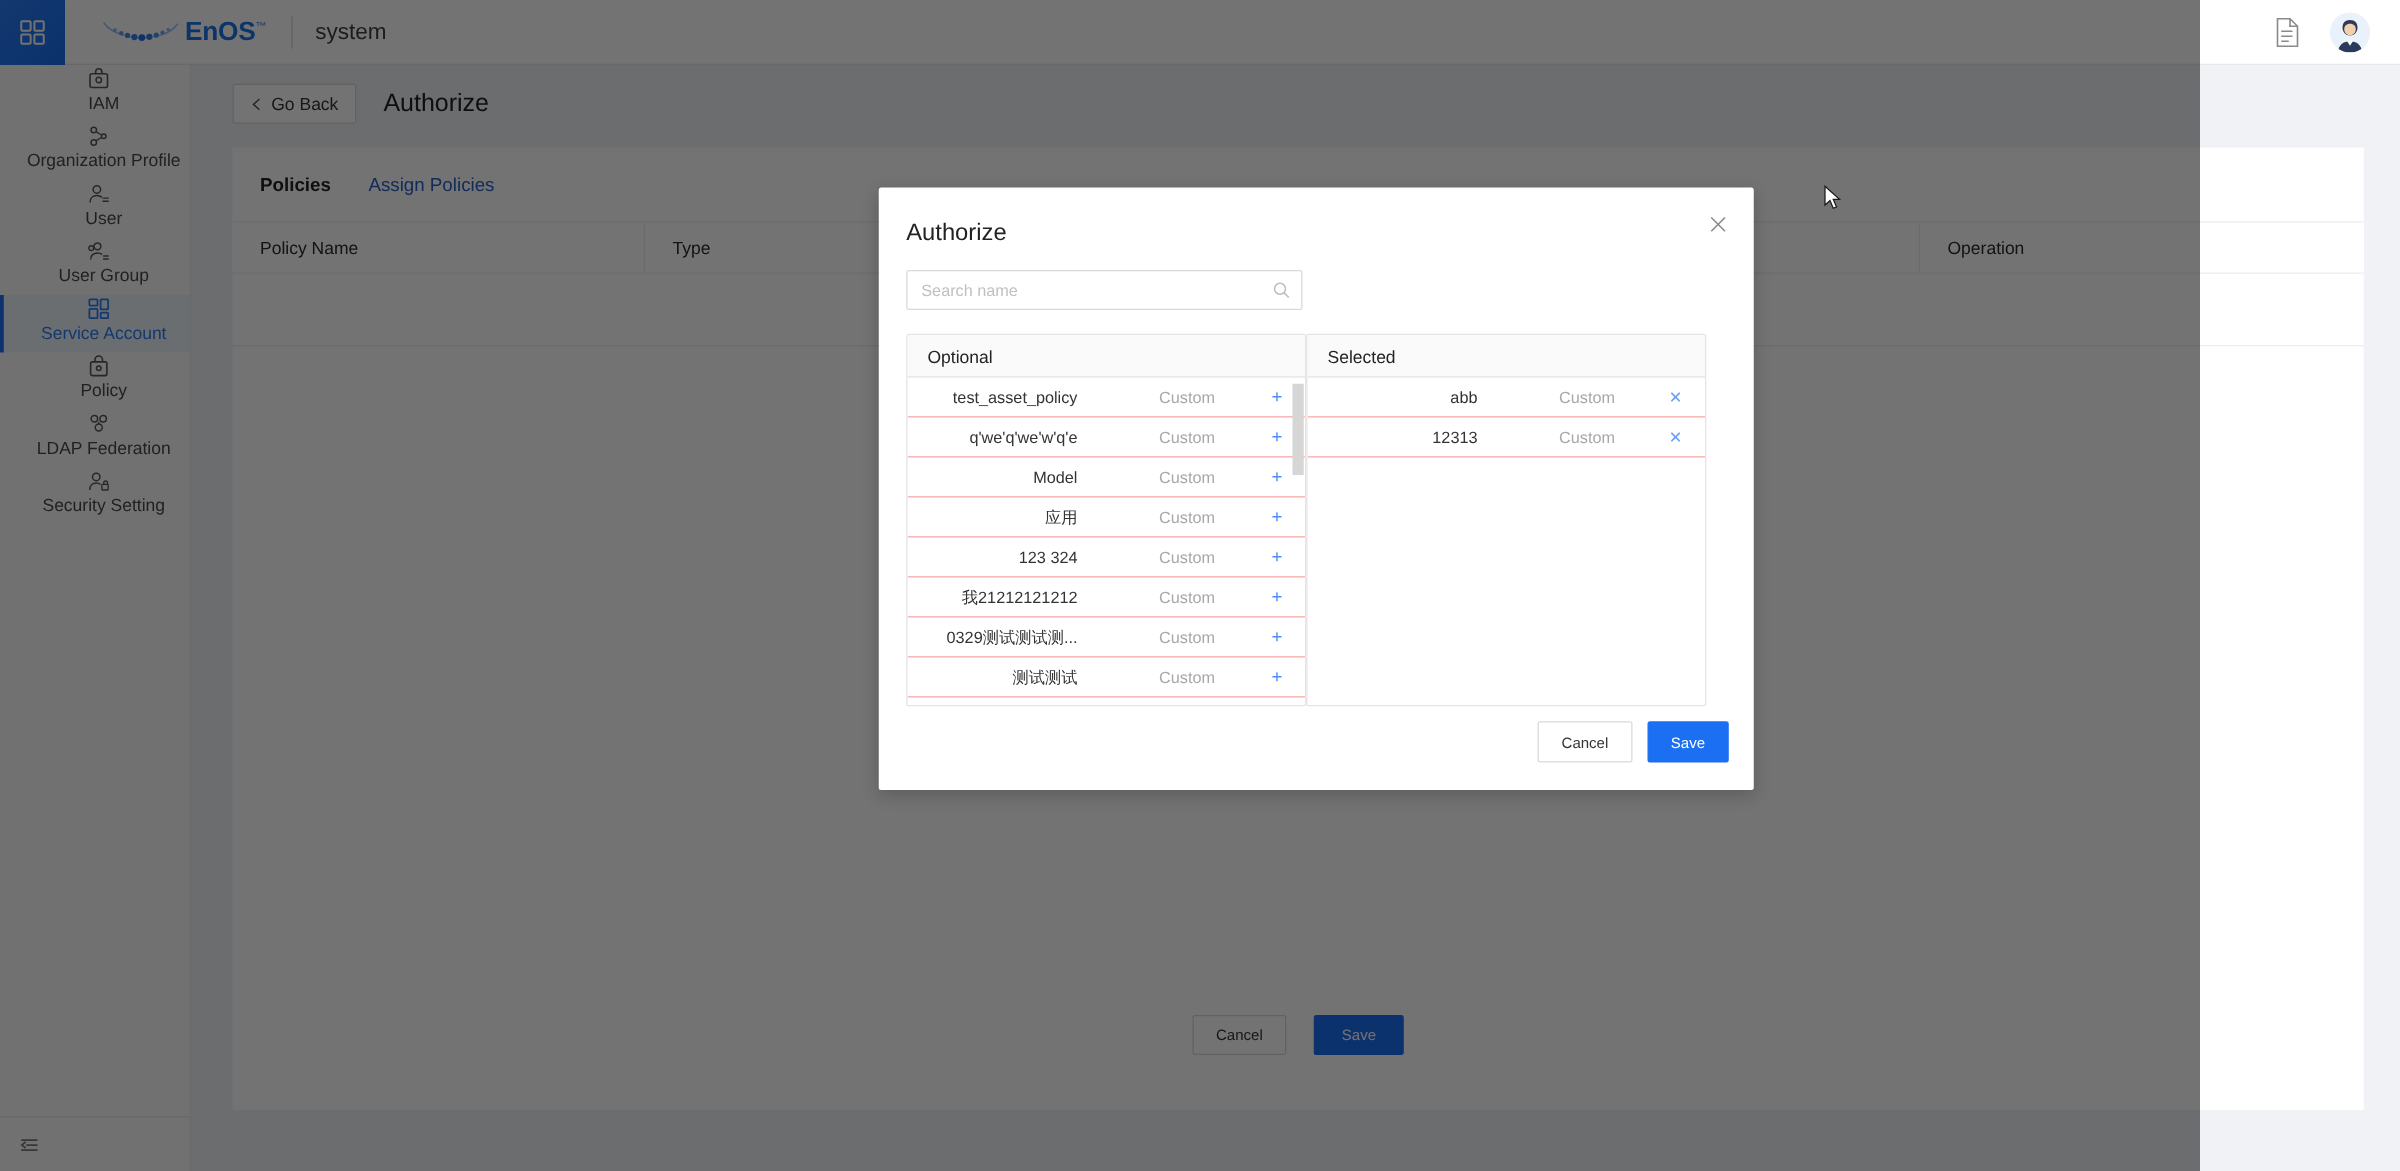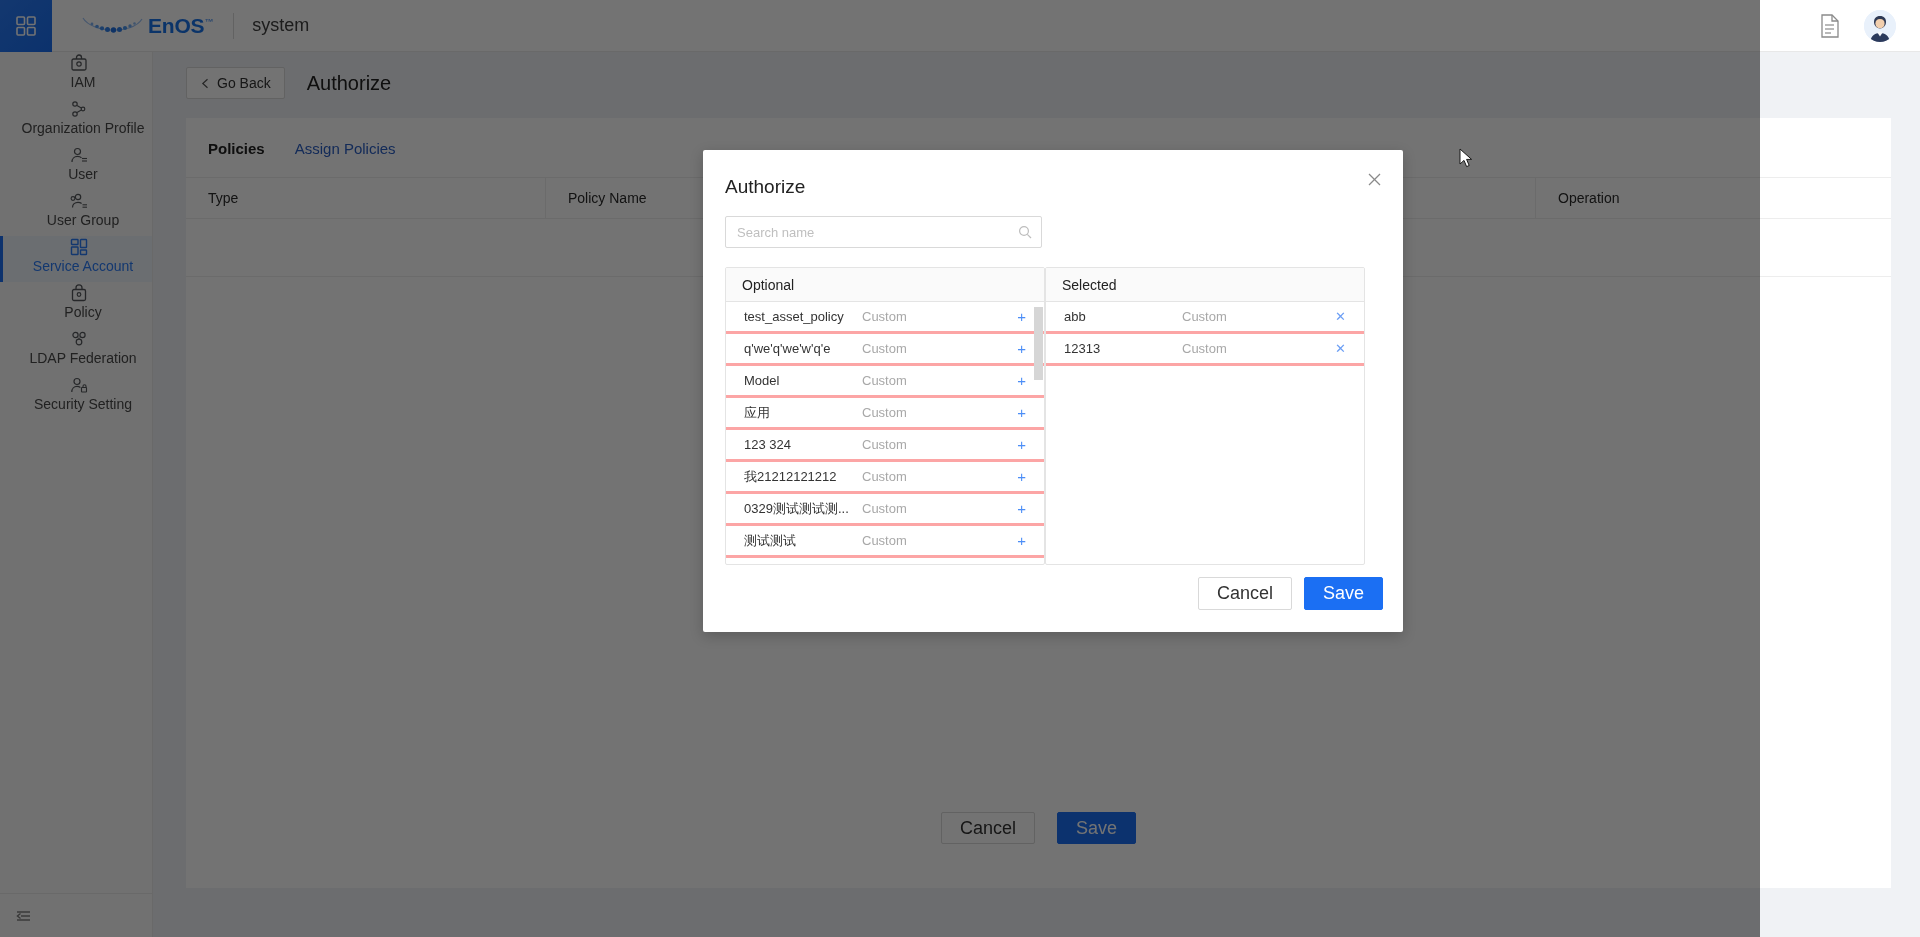--- a/index.html
+++ b/index.html
@@ -105,21 +105,21 @@
     font-size: 14px; color: #2b2b2b; display: flex; align-items: center;
     padding-left: 22px; border-right: 1px solid #ededed;
   }
   .th:last-child { border-right: none; }
   .tbl-body { height: 58px; border-bottom: 1px solid #ededed; }
   .page-actions {
     position: absolute; left: 0; right: 0; bottom: 44px;
     display: flex; justify-content: center; gap: 22px;
   }
   .btn {
-    height: 32px; min-width: 72px; padding: 4px 18px; font-size: 18px;
+    height: 32px; min-width: 72px; padding: 4px 18px; font-size: 12px;
     border-radius: 2px; cursor: pointer; display: flex;
     align-items: center; justify-content: center;
   }
   .btn-default { background: #fff; border: 1px solid #d9d9d9; color: #333; }
   .btn-primary { background: #1b6ff3; border: 1px solid #1b6ff3; color: #fff; }
 
   
   .overlay {
     position: absolute; inset: 0; background: rgba(0,0,0,0.55); z-index: 20;
   }
@@ -161,22 +161,22 @@
   }
   .panel-head {
     height: 34px; background: #fafafa; border-bottom: 1px solid #e4e4e4;
     display: flex; align-items: center; padding-left: 16px;
     font-size: 14px; color: #222;
   }
   .panel-body { flex: 1; position: relative; overflow: hidden; }
   .plist { list-style: none; }
   .prow {
     display: flex; align-items: center; height: 32px;
-    border-bottom: 3px solid #fca5a5; font-size: 13px;
-    padding-left: 18px; cursor: pointer; color: #333;
+    border-bottom: 1px solid #fca5a5; font-size: 13px;
+    padding-left: 18px; cursor: pointer; color: #333; text-align: right;
   }
   .prow .pname {
     width: 118px; overflow: hidden; white-space: nowrap; text-overflow: ellipsis;
   }
   .prow .ptype { color: #a8a8a8; width: 110px; }
   .prow .pact {
     margin-left: auto; margin-right: 18px; color: #4c8ef7;
     font-size: 15px; line-height: 1; user-select: none;
   }
   .prow .pact.rm { color: #6b9ef5; font-size: 13px; }
@@ -371,22 +371,22 @@
       <div class="page-title">Authorize</div>
     </div>
 
     <div class="card">
       <div class="tabs">
         <div class="tab active">Policies</div>
         <div class="tab link">Assign Policies</div>
       </div>
 
       <div class="tbl-head">
+        <div class="th" style="width:330px">Policy Name</div>
         <div class="th" style="width:360px">Type</div>
-        <div class="th" style="width:330px">Policy Name</div>
         <div class="th" style="width:660px">Description</div>
         <div class="th" style="flex:1">Operation</div>
       </div>
       <div class="tbl-body"></div>
 
       <div class="page-actions">
         <div class="btn btn-default">Cancel</div>
         <div class="btn btn-primary">Save</div>
       </div>
     </div>

